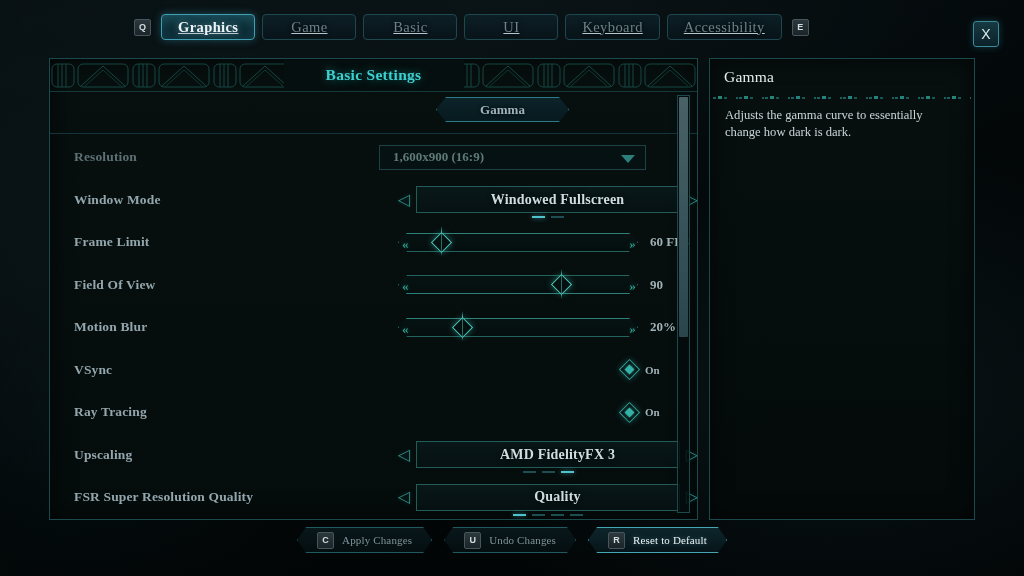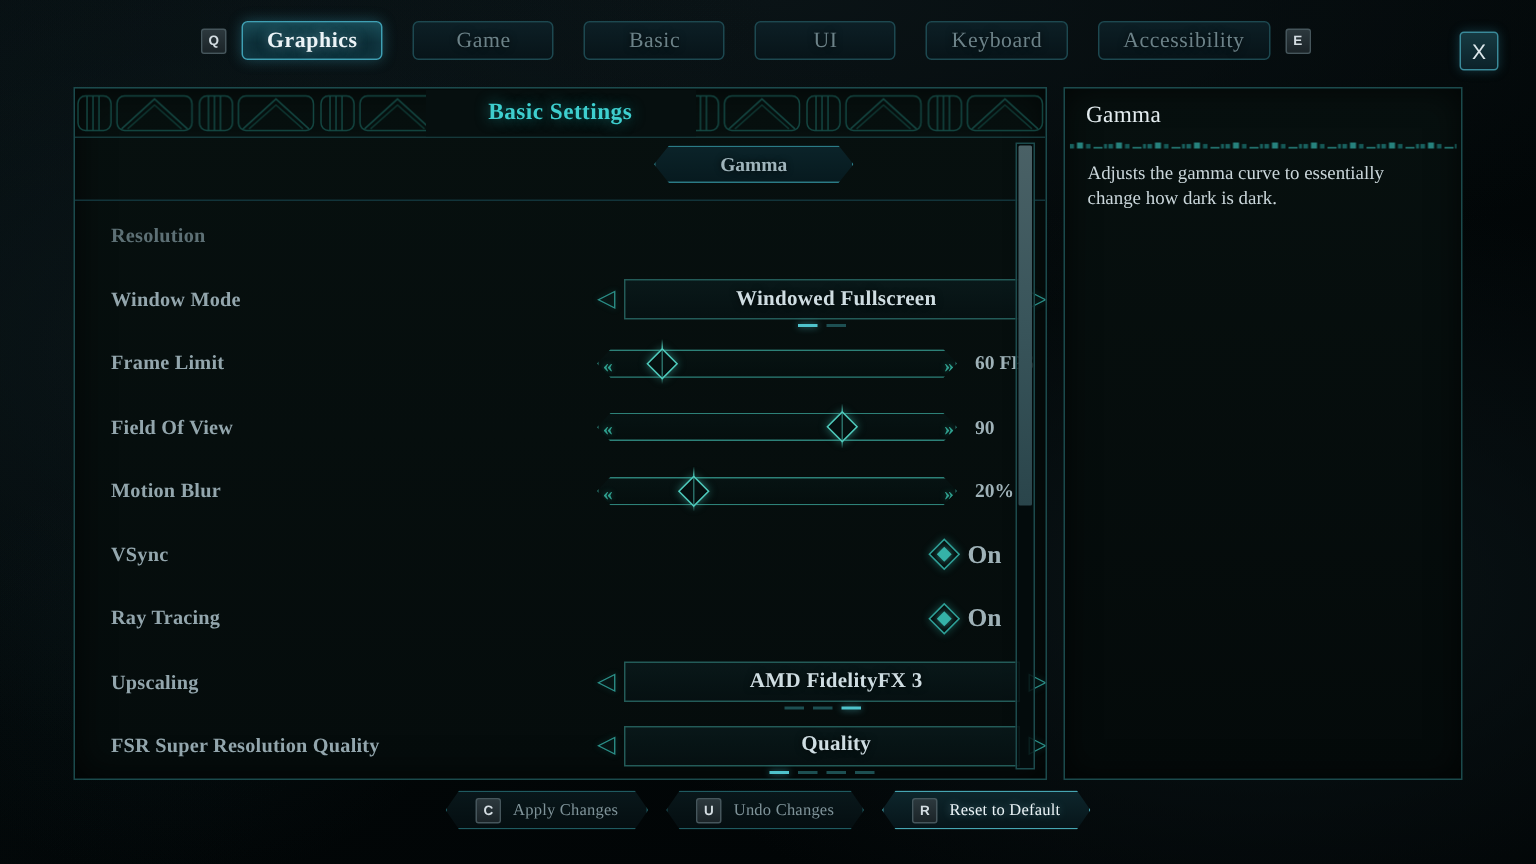--- a/index.html
+++ b/index.html
@@ -330,21 +330,21 @@
     border: 1.4px solid #2fa098;
     box-shadow: 0 0 6px rgba(45,160,150,0.45);
   }
   .diamond i {
     position: absolute;
     inset: 2.6px;
     background: #35b2a8;
     box-shadow: 0 0 5px rgba(60,190,180,0.7);
   }
   .check-label {
-    font-size: 17px;
+    font-size: 11px;
     color: #9fb2b8;
   }
 
   
   #scroll-track {
     position: absolute;
     right: 7px; top: 36px;
     width: 13px; height: 418px;
     background: rgba(4,12,13,0.85);
     border: 1px solid #1c4a4c;
@@ -430,21 +430,21 @@
 </style>
 </head>
 <body>
 
 <div id="backdrop"></div>
 
 <div id="tabbar">
   <div style="width:134px"></div>
   <div class="keycap">Q</div>
   <div style="width:10px"></div>
-  <div id="tabs-holder" style="display:flex; align-items:center; gap:20px;">
+  <div id="tabs-holder" style="display:flex; align-items:center; gap:7px;text-decoration:underline;">
       <div class="tab selected">Graphics</div>
       <div class="tab">Game</div>
       <div class="tab">Basic</div>
       <div class="tab">UI</div>
       <div class="tab">Keyboard</div>
       <div class="tab">Accessibility</div>
     </div>
   <div style="width:10px"></div>
   <div class="keycap">E</div>
 </div>
@@ -472,20 +472,24 @@
     <div id="panel-title">Basic Settings</div>
   </div>
 
   <div id="subtab-row">
     <div id="gamma-tab">Gamma</div>
   </div>
 
   <div id="rows">
       <div class="row disabled">
         <div class="row-label">Resolution</div>
+        <div class="dropdown">
+          <span class="dd-value">1,600x900 (16:9)</span>
+          <div class="dd-chevron"></div>
+        </div>
       </div>
       <div class="row">
         <div class="row-label">Window Mode</div>
         <div class="selector">
           <span class="arrow-glyph">◁</span>
           <div class="sel-box">
             <span class="sel-value">Windowed Fullscreen</span>
             <div class="dashes">
               <span class="dash on"></span>
               <span class="dash"></span>

